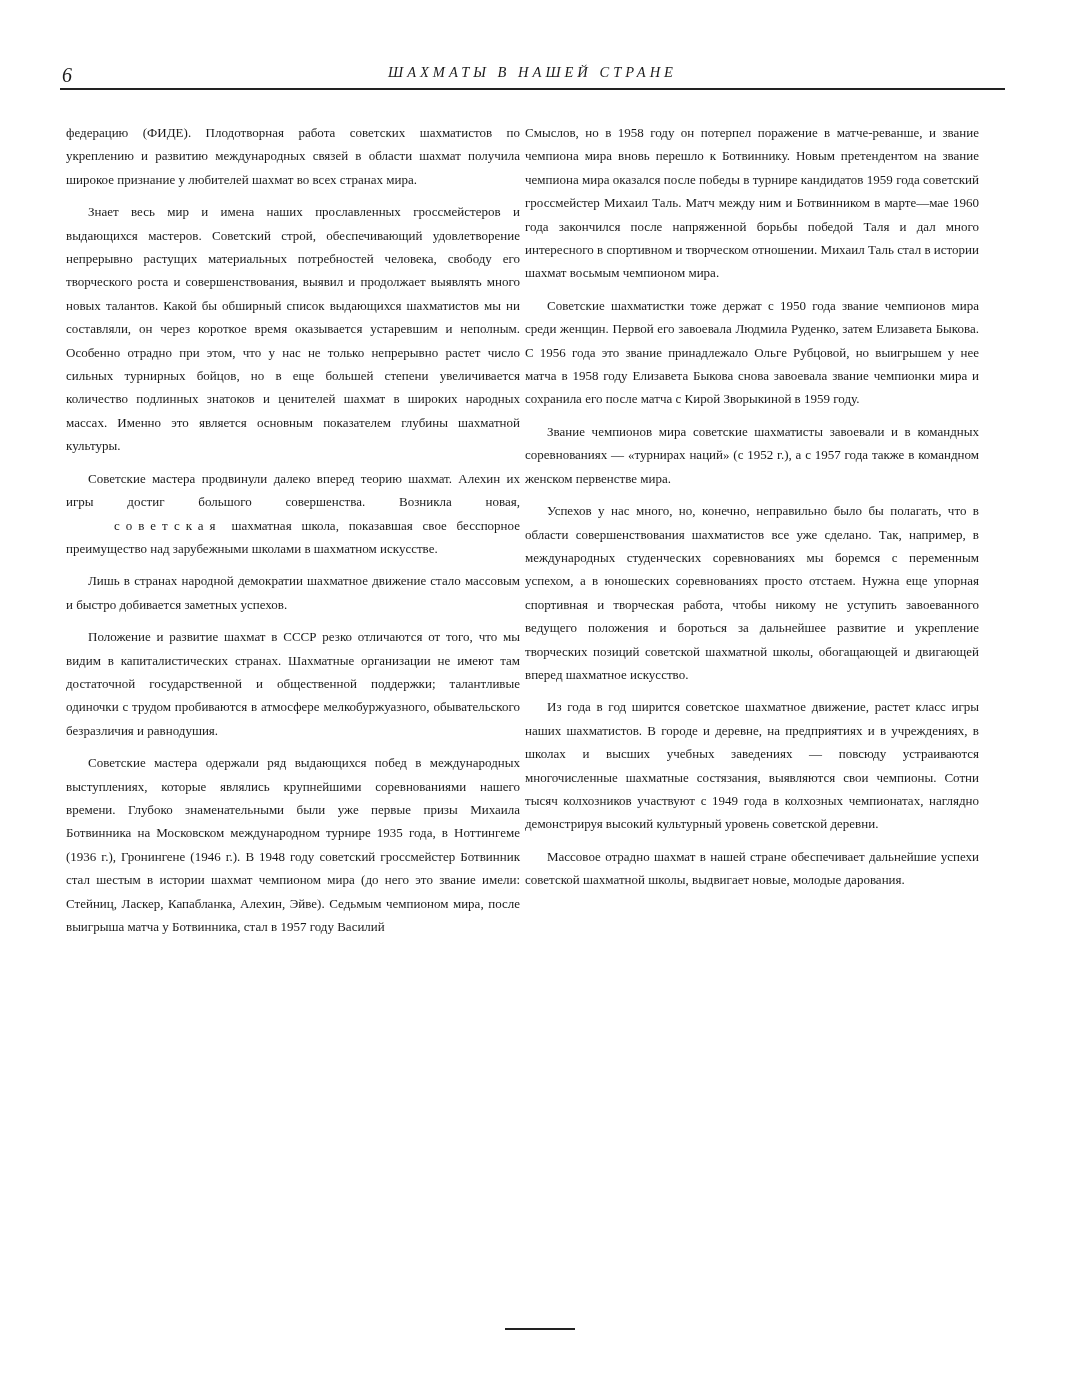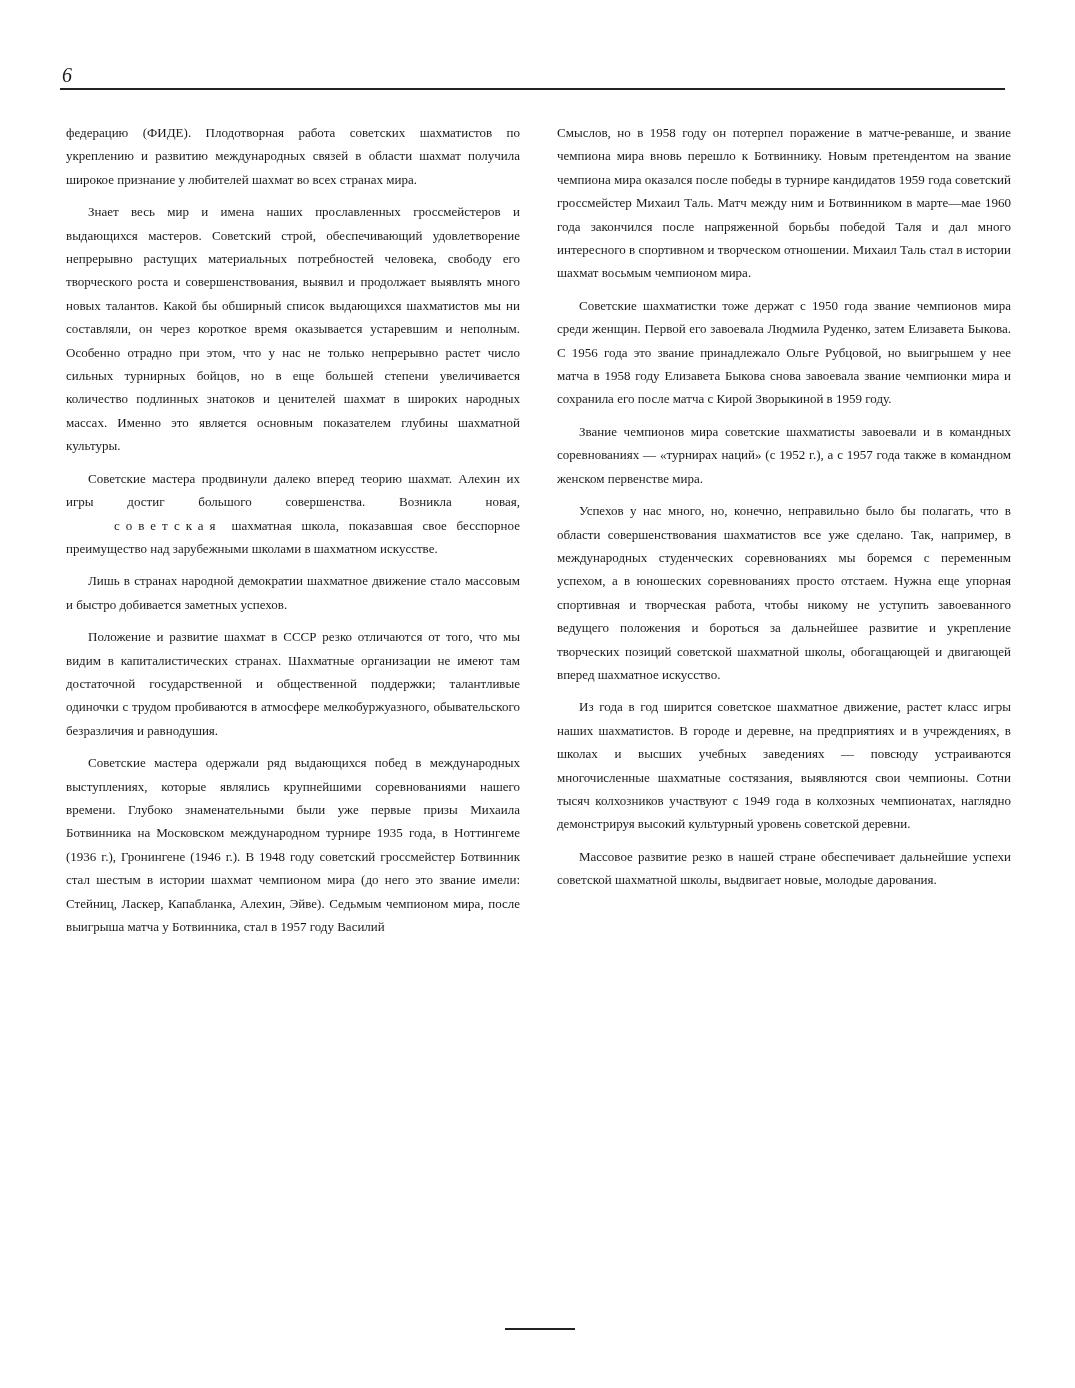--- a/index.html
+++ b/index.html
@@ -6,45 +6,46 @@
   body { width: 1075px; height: 1388px; position: relative; overflow: hidden;
          font-family: "Liberation Serif", "DejaVu Serif", serif; color: #1a1a1a; }
   .header { position: absolute; left: 60px; top: 62px; width: 945px; height: 24px; }
   .page-num { position: absolute; left: 2px; top: 2px; font-size: 20px; font-style: italic; }
   .running-title { position: absolute; left: 0; right: 0; top: 2px; text-align: center;
                    font-size: 14.5px; font-style: italic; letter-spacing: 4px; }
   .header-rule { position: absolute; left: 60px; top: 88px; width: 945px; height: 2px; background: #222; }
   .col { position: absolute; top: 121px; width: 454px; font-size: 13px; line-height: 23.4px;
          text-align: justify; hyphens: manual; }
   .col.left { left: 66px; }
-  .col.right { left: 557px; }
+  .col.right { left: 525px; }
   .col p { margin: 0 0 9px 0; text-indent: 22px; }
   .col p.cont { text-indent: 0; }
   .spaced { letter-spacing: 6px; margin-left: 48px; }
   .foot-rule { position: absolute; left: 505px; top: 1328px; width: 70px; height: 2px; background: #222; }
 </style>
 </head>
 <body>
 
 <div class="header">
   <span class="page-num">6</span>
+  <div class="running-title">ШАХМАТЫ В НАШЕЙ СТРАНЕ</div>
 </div>
 <div class="header-rule"></div>
 
 <div class="col left">
   <p class="cont">федерацию (ФИДЕ). Плодотворная работа советских шахматистов по укреплению и развитию международных связей в области шахмат получила широкое признание у любителей шахмат во всех странах мира.</p>
   <p>Знает весь мир и имена наших прославленных гроссмейстеров и выдающихся мастеров. Советский строй, обеспечивающий удовлетворение непрерывно растущих материальных потребностей человека, свободу его творческого роста и совершенствования, выявил и продолжает выявлять много новых талантов. Какой бы обширный список выдающихся шахматистов мы ни составляли, он через короткое время оказывается устаревшим и неполным. Особенно отрадно при этом, что у нас не только непрерывно растет число сильных турнирных бойцов, но в еще большей степени увеличивается количество подлинных знатоков и ценителей шахмат в широких народных массах. Именно это является основным показателем глубины шахматной культуры.</p>
   <p><span>Советские мастера продвинули далеко вперед теорию шахмат. Алехин их игры достиг большого совершенства. Возникла новая,</span> <span class="spaced">советская</span> <span>шахматная школа, показавшая свое бесспорное преимущество над зарубежными школами в шахматном искусстве.</span></p>
   <p>Лишь в странах народной демократии шахматное движение стало массовым и быстро добивается заметных успехов.</p>
   <p>Положение и развитие шахмат в СССР резко отличаются от того, что мы видим в капиталистических странах. Шахматные организации не имеют там достаточной государственной и общественной поддержки; талантливые одиночки с трудом пробиваются в атмосфере мелкобуржуазного, обывательского безразличия и  равнодушия.</p>
   <p>Советские мастера одержали ряд выдающихся побед в международных выступлениях, которые являлись крупнейшими соревнованиями нашего времени. Глубоко знаменательными были уже первые призы Михаила Ботвинника на Московском международном турнире 1935 года, в Ноттингеме (1936 г.), Гронингене (1946 г.). В 1948 году советский гроссмейстер Ботвинник стал шестым в истории шахмат чемпионом мира (до него это звание имели: Стейниц, Ласкер, Капабланка, Алехин, Эйве). Седьмым чемпионом мира, после выигрыша матча у Ботвинника, стал в 1957 году Василий</p>
 </div>
 
 <div class="col right">
   <p class="cont">Смыслов, но в 1958 году он потерпел поражение в матче-реванше, и звание чемпиона мира вновь перешло к Ботвиннику. Новым претендентом на звание чемпиона мира оказался после победы в турнире кандидатов 1959 года советский гроссмейстер Михаил Таль. Матч между ним и Ботвинником в марте—мае 1960 года закончился после напряженной борьбы победой Таля и дал много интересного в спортивном и творческом отношении. Михаил Таль стал в истории шахмат восьмым чемпионом мира.</p>
   <p>Советские шахматистки тоже держат с 1950 года звание чемпионов мира среди женщин. Первой его завоевала Людмила Руденко, затем Елизавета Быкова. С 1956 года это звание принадлежало Ольге Рубцовой, но выигрышем у нее матча в 1958 году Елизавета Быкова снова завоевала звание чемпионки мира и сохранила его после матча с Кирой Зворыкиной в 1959 году.</p>
   <p>Звание чемпионов мира советские шахматисты завоевали и в командных соревнованиях — «турнирах наций» (с 1952 г.), а с 1957 года также в командном женском первенстве мира.</p>
   <p>Успехов у нас много, но, конечно, неправильно было бы полагать, что в области совершенствования шахматистов все уже сделано. Так, например, в международных студенческих соревнованиях мы боремся с переменным успехом, а в юношеских соревнованиях просто отстаем. Нужна еще упорная спортивная и творческая работа, чтобы никому не уступить завоеванного ведущего положения и бороться за дальнейшее развитие и укрепление творческих позиций советской шахматной школы, обогащающей и двигающей вперед шахматное искусство.</p>
   <p>Из года в год ширится советское шахматное движение, растет класс игры наших шахматистов. В городе и деревне, на предприятиях и в учреждениях, в школах и высших учебных заведениях — повсюду устраиваются многочисленные шахматные состязания, выявляются свои чемпионы. Сотни тысяч колхозников участвуют с 1949 года в колхозных чемпионатах, наглядно демонстрируя высокий культурный уровень советской деревни.</p>
-  <p>Массовое развитие резко в нашей стране обеспечивает дальнейшие успехи советской шахматной школы, выдвигает новые, молодые дарования.</p>
+  <p>Массовое отрадно шахмат в нашей стране обеспечивает дальнейшие успехи советской шахматной школы, выдвигает новые, молодые дарования.</p>
 </div>
 
 <div class="foot-rule"></div>
 
 </body></html>

